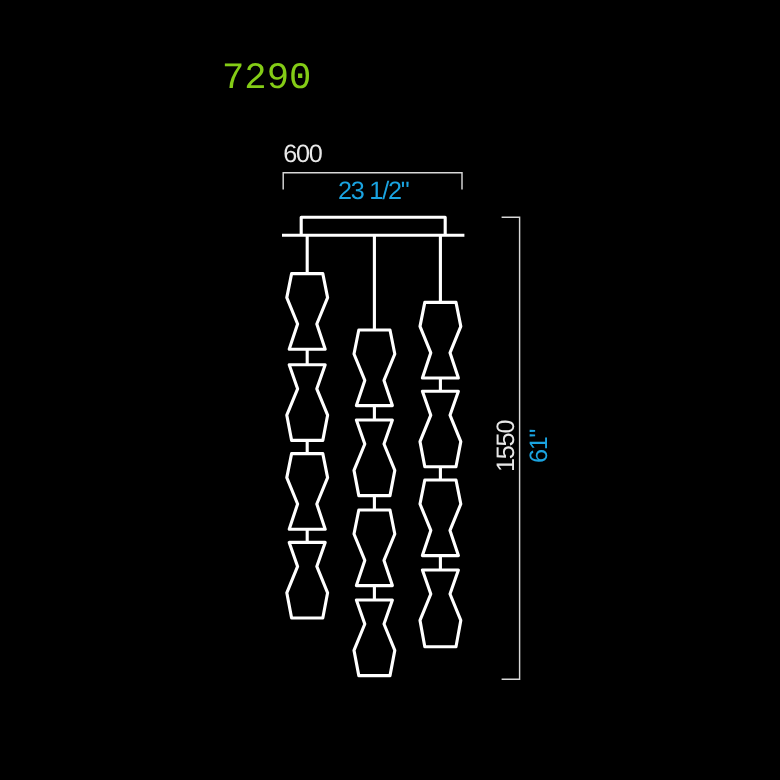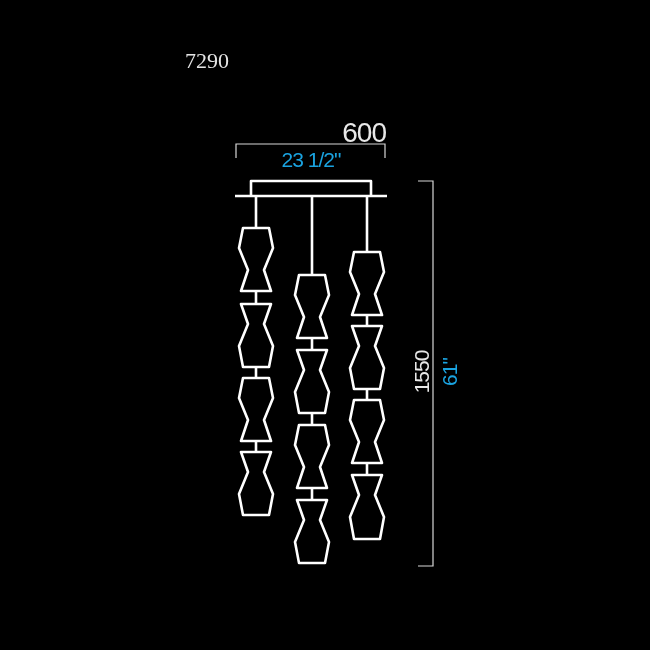--- a/index.html
+++ b/index.html
@@ -1,19 +1,19 @@
 <!DOCTYPE html>
 <html><head>
 <meta charset="utf-8">
 <style>
   html, body { margin:0; padding:0; background:#000; }
   body { width:650px; height:650px; position:relative; overflow:hidden; font-family:"Liberation Sans", sans-serif; }
   .abs { position:absolute; }
-  #model { left:185px; top:48px; color:#e5e5e5; font-size:22px; font-family:Liberation Serif, serif; letter-spacing:0px; }
-  #width-mm { left:236px; top:117px; width:150px; text-align:right; color:#e8e8e8; font-size:28px; letter-spacing:-1px; }
+  #model { left:185px; top:48px; color:#84cc16; font-size:31px; font-family:Liberation Mono, monospace; letter-spacing:0px; }
+  #width-mm { left:236px; top:117px; width:150px; text-align:left; color:#e8e8e8; font-size:21px; letter-spacing:-1px; }
   #width-in { left:236px; top:148px; width:150px; text-align:center; color:#1aa3e0; font-size:21px; letter-spacing:-1px; }
   .vlabel { transform:rotate(-90deg); transform-origin:center center; white-space:nowrap; text-align:center; width:120px; font-size:21px; letter-spacing:-1px; }
   #height-mm { left:362px; top:360px; color:#e8e8e8; }
   #height-in { left:390px; top:360px; color:#1aa3e0; }
   svg { position:absolute; left:0; top:0; }
 </style>
 </head>
 <body>
 
 <div id="model" class="abs">7290</div>

